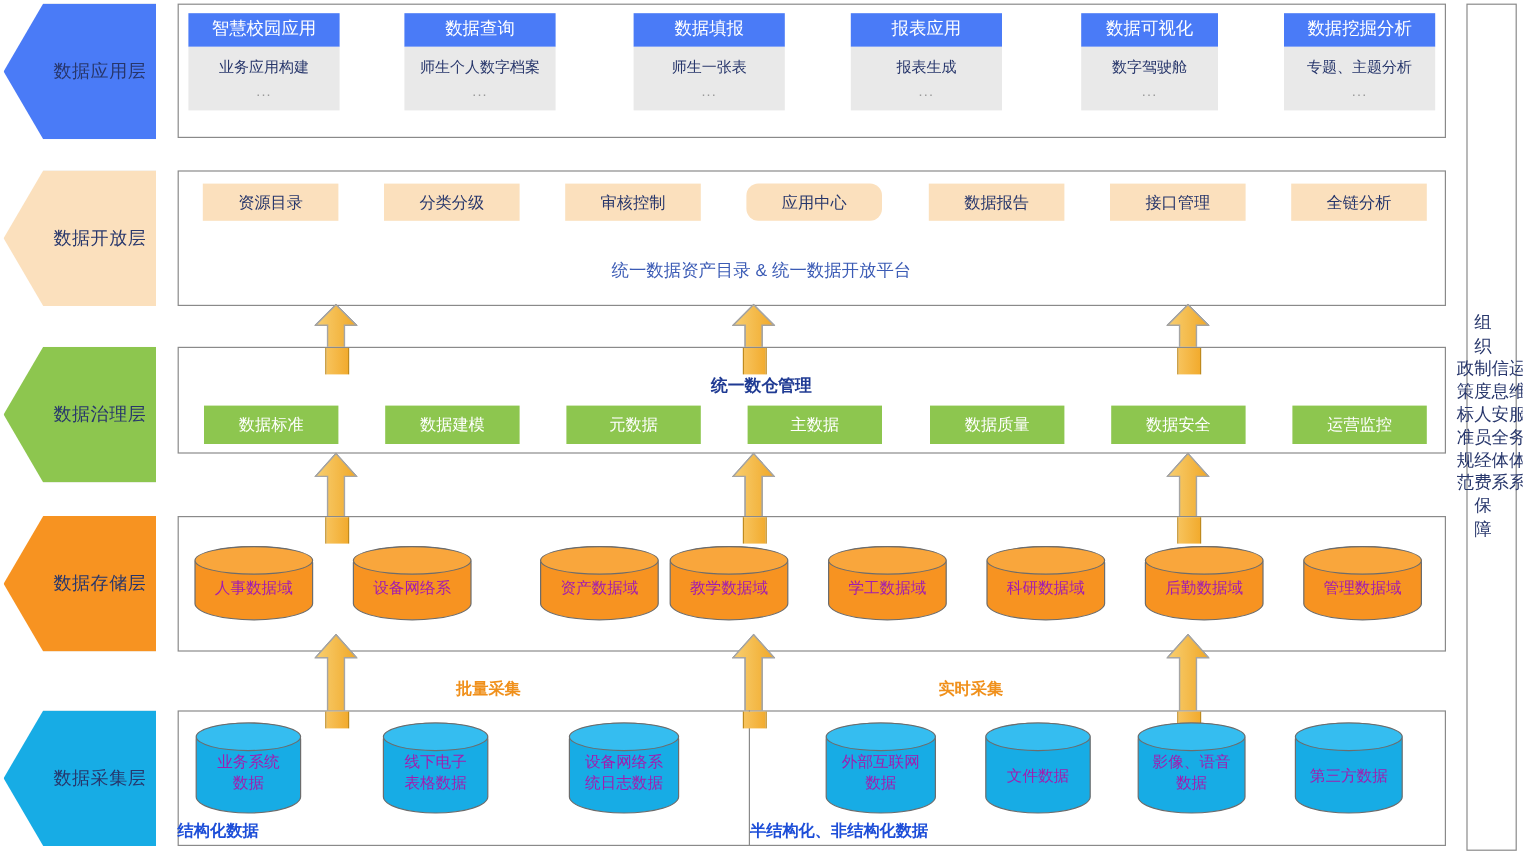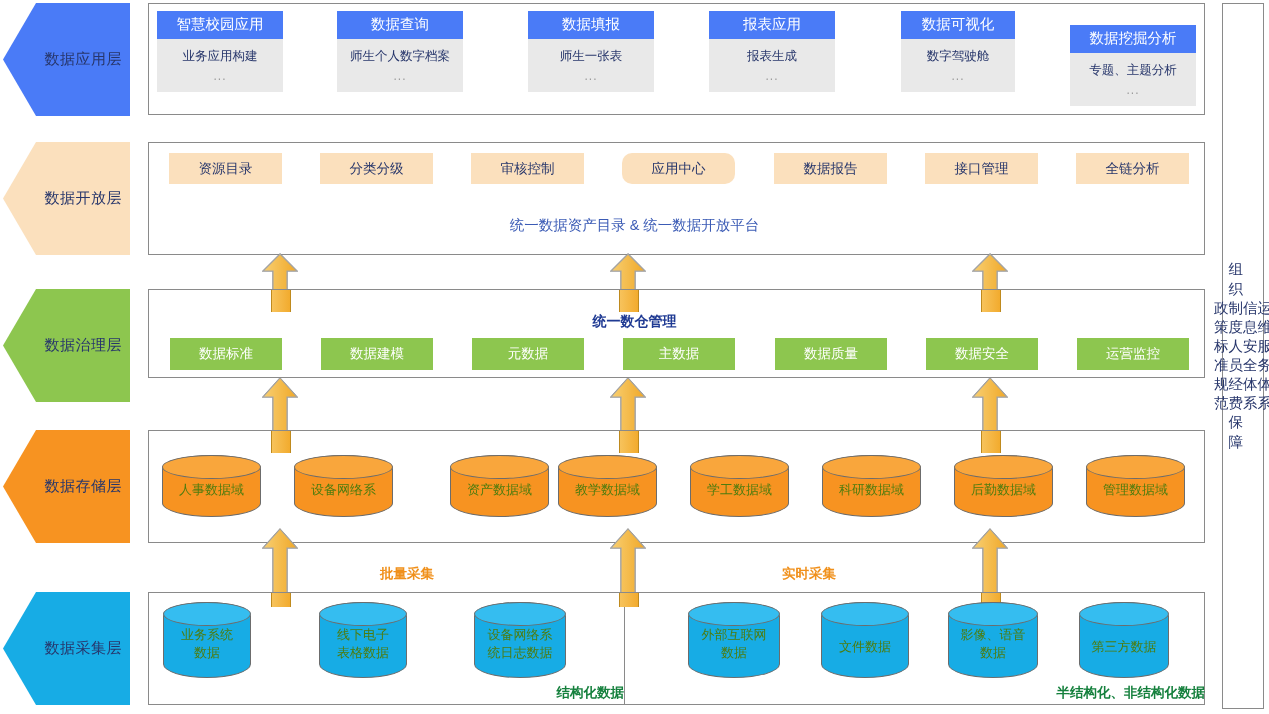--- a/index.html
+++ b/index.html
@@ -116,21 +116,21 @@
     white-space:nowrap;
   }
 
   
   .cyl{
     position:absolute;
     display:flex;
     align-items:center;
     justify-content:center;
     text-align:center;
-    color:#4d7c0f;
+    color:#a21caf;
     font-size:13px;
     line-height:1.35;
     box-sizing:border-box;
   }
   .cyl .cyl-label{position:relative;z-index:3;padding-top:8px;}
   .cyl .tube{
     position:absolute;left:0;top:0;right:0;bottom:0;
     border:1.3px solid #6c6c6c;
     border-radius:50%/14px;
     z-index:1;
@@ -167,23 +167,23 @@
   
   .collect-divider{
     position:absolute;
     width:1.4px;
     background:#8a8a8a;
   }
   .collect-caption{
     position:absolute;
     font-size:13.5px;
     font-weight:bold;
-    color:#15803d;
-    white-space:nowrap;
-    text-align:right;
+    color:#1d4ed8;
+    white-space:nowrap;
+    text-align:left;
   }
   .acq-label{
     position:absolute;
     font-size:13.5px;
     font-weight:bold;
     color:#f0901b;
     white-space:nowrap;
   }
 
   
@@ -261,21 +261,21 @@
       <span class="dots">...</span>
     </div>
   </div>
   <div class="appcard" style="left:889px;top:11px;padding-left:12px;">
     <div class="head">数据可视化</div>
     <div class="body">
       <span>数字驾驶舱</span>
       <span class="dots">...</span>
     </div>
   </div>
-  <div class="appcard" style="left:1070px;top:25px;">
+  <div class="appcard" style="left:1070px;top:11px;">
     <div class="head">数据挖掘分析</div>
     <div class="body">
       <span>专题、主题分析</span>
       <span class="dots">...</span>
     </div>
   </div>
 
   <div class="panel" style="left:148px;top:142px;width:1057px;height:113px;"></div>
 
   <div class="chip-open" style="left:169px;top:153px;">

